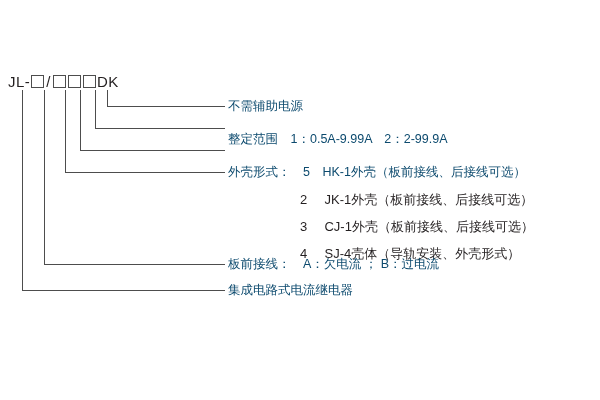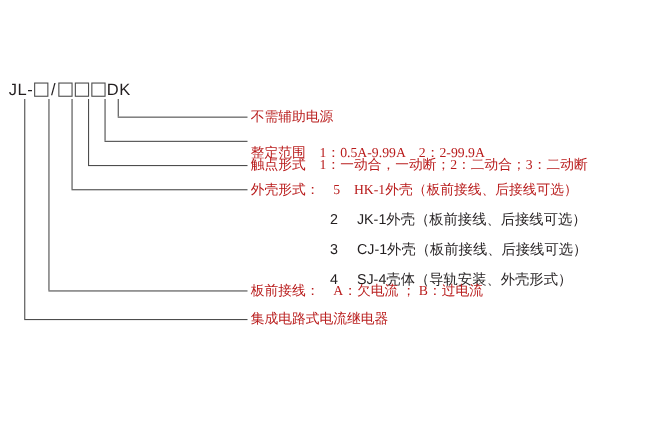--- a/index.html
+++ b/index.html
@@ -58,23 +58,23 @@
     position: absolute;
     height: 1px;
     background: #4d4d4d;
   }
 
   
   .desc {
     position: absolute;
     font-size: 12.5px;
     line-height: 15px;
-    color: #b91c1c;
+    color: #0c4a6e;
     white-space: nowrap;
-    font-family: Liberation Serif, serif;
+    font-family: Liberation Sans, sans-serif;
   }
   .sub {
     position: absolute;
     font-size: 13px;
     line-height: 15px;
     color: #231f20;
     white-space: nowrap;
     font-family: "Liberation Sans", sans-serif;
   }
 </style>
@@ -108,21 +108,20 @@
   <div class="vline" style="left:44px; top:90px; height:174px;"></div>
   <div class="hline" style="left:44px; top:264px; width:181px;"></div>
 
   <div class="vline" style="left:22px; top:90px; height:200px;"></div>
   <div class="hline" style="left:22px; top:290px; width:203px;"></div>
 
   <div class="desc" style="left:228px; top:99px;">不需辅助电源</div>
 
   <div class="desc" style="left:228px; top:132px;">整定范围　1：0.5A-9.99A　2：2-99.9A</div>
 
-  <div class="desc" style="left:228px; top:143px;">触点形式　1：一动合，一动断；2：二动合；3：二动断</div>
 
   <div class="desc" style="left:228px; top:165px;">外壳形式：　5　HK-1外壳（板前接线、后接线可选）</div>
 
   <div class="sub" style="left:300px; top:192px;">
     <span>2</span>
     <span style="display:inline-block; width:10px;"></span>
     <span>JK-1外壳（板前接线、后接线可选）</span>
   </div>
 
   <div class="sub" style="left:300px; top:219px;">

